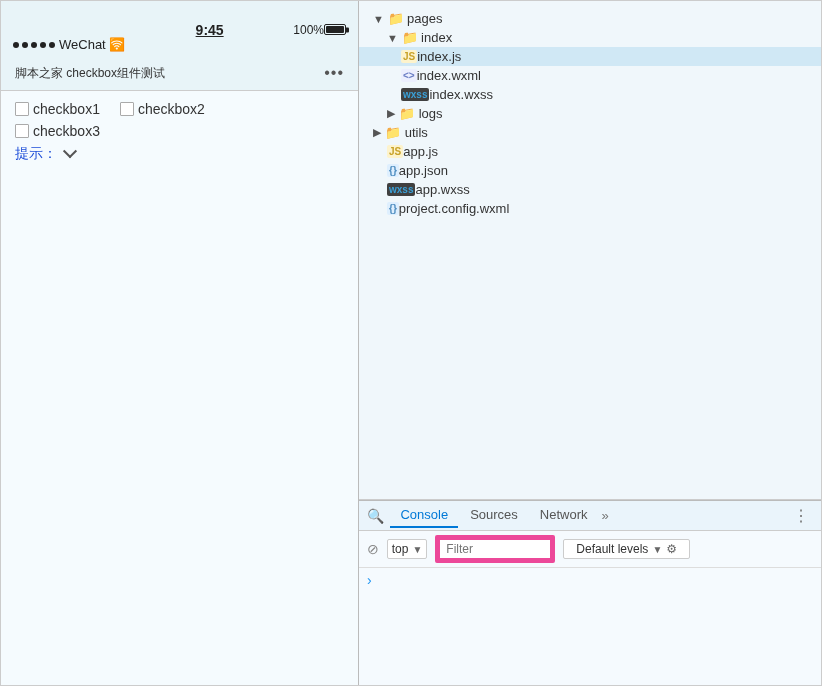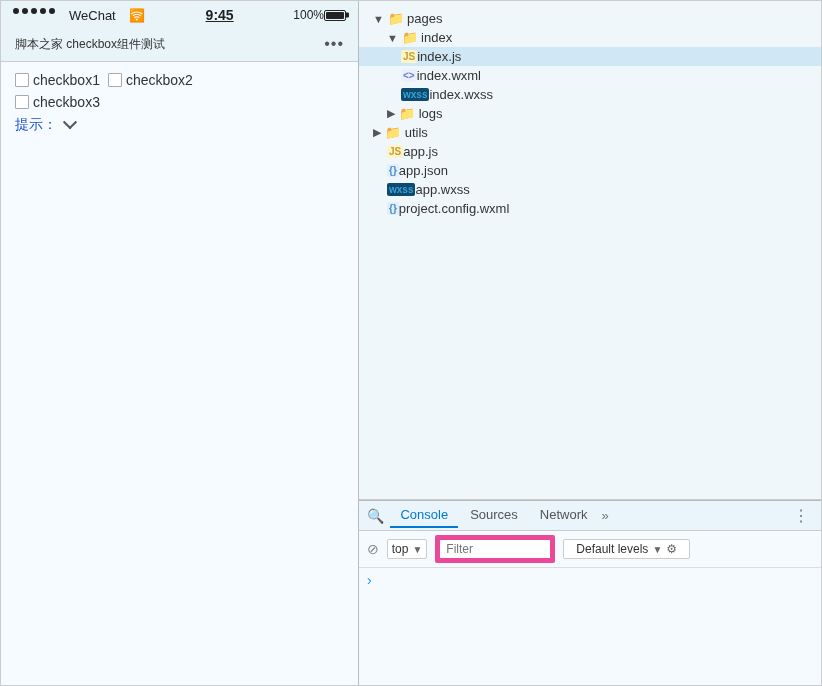--- a/index.html
+++ b/index.html
@@ -28,21 +28,23 @@
       display: flex;
       align-items: center;
       justify-content: space-between;
       padding: 6px 12px;
       background: #e8f4f8;
       font-size: 13px;
       color: #222;
     }
     .status-left {
       display: flex;
-      gap: 14px;
+      align-items: center;
+      gap: 4px;
+      margin-top: 30px;
     }
     .dots {
       display: flex; gap: 3px;
     }
     .dot {
       width: 6px; height: 6px; background: #222; border-radius: 50%;
     }
     .status-center {
       font-weight: bold;
       font-size: 14px;
@@ -89,21 +91,21 @@
     .phone-body {
       flex: 1;
       background: #f5fbfe;
       padding: 10px 14px;
       position: relative;
     }
 
     .checkbox-row {
       display: flex;
       align-items: center;
-      gap: 8px;
+      gap: 20px;
       margin-bottom: 6px;
     }
     .checkbox-item {
       display: flex;
       align-items: center;
       gap: 4px;
     }
     .checkbox-box {
       width: 14px; height: 14px;
       border: 1.5px solid #aaa;
@@ -163,21 +165,21 @@
     .indent-3 { padding-left: 42px; }
 
     .badge {
       font-size: 10px;
       font-weight: bold;
       border-radius: 2px;
       padding: 1px 2px;
     }
     .badge-js { color: #c8a228; background: #fdf3cc; }
     .badge-xml { color: #6b7ec5; background: #eceffe; }
-    .badge-wxss { color: #3a9fd6; background: #0c4a6e; }
+    .badge-wxss { color: #3a9fd6; background: #404040; }
     .badge-json { color: #4c8cbf; background: #deeffe; }
 
     
     .console-area {
       height: 185px;
       background: #f5fafe;
       display: flex;
       flex-direction: column;
       border-top: 1px solid #bbb;
     }

